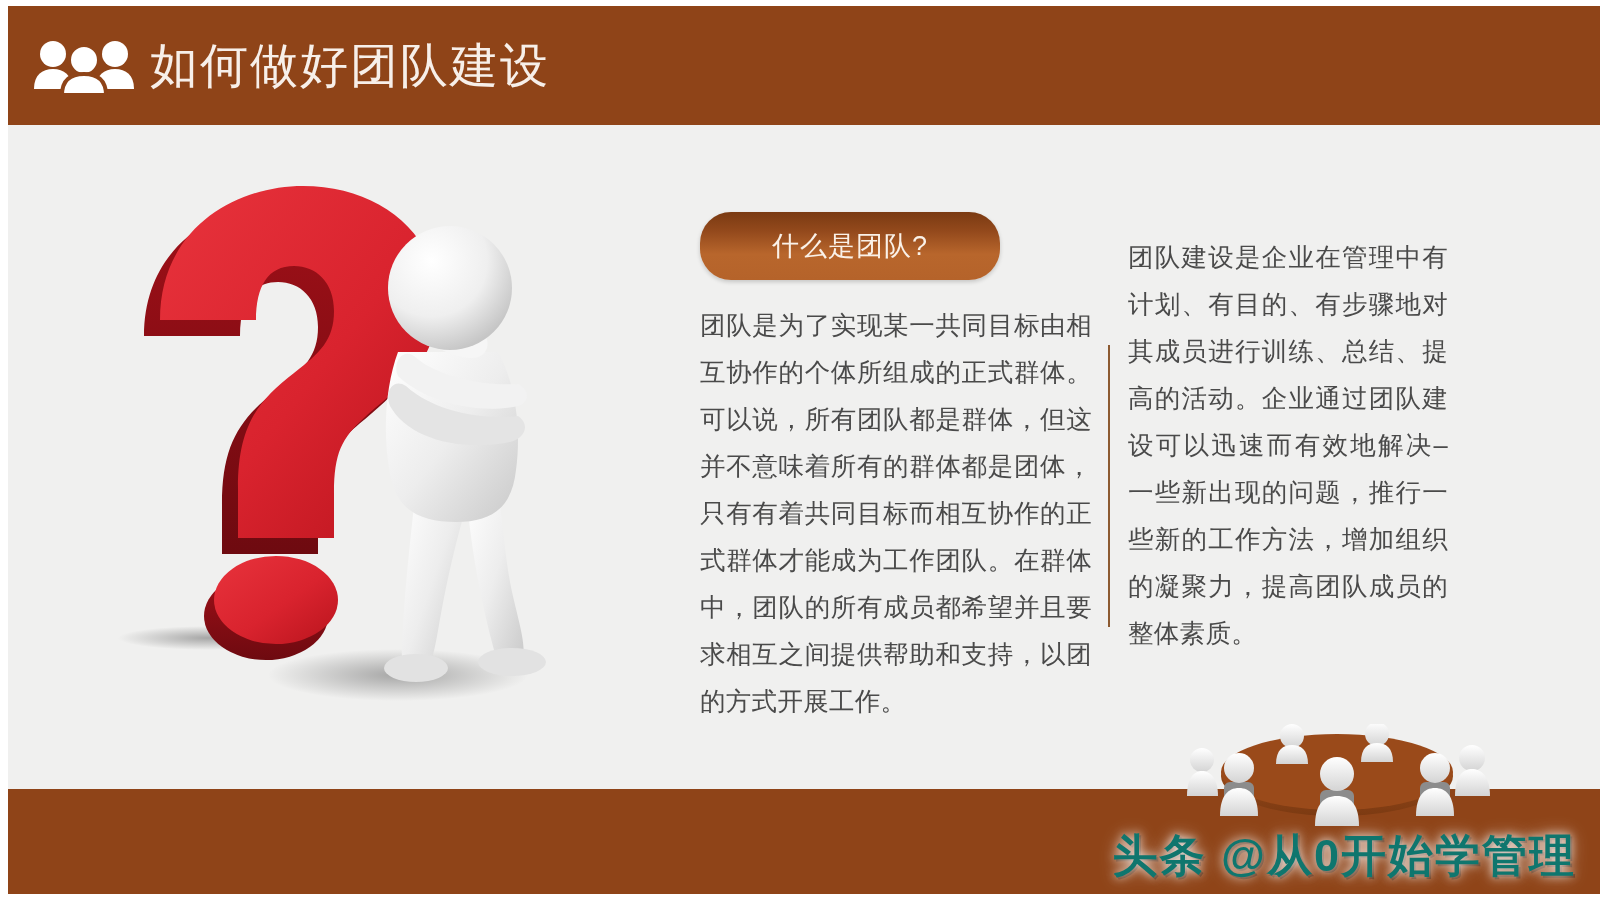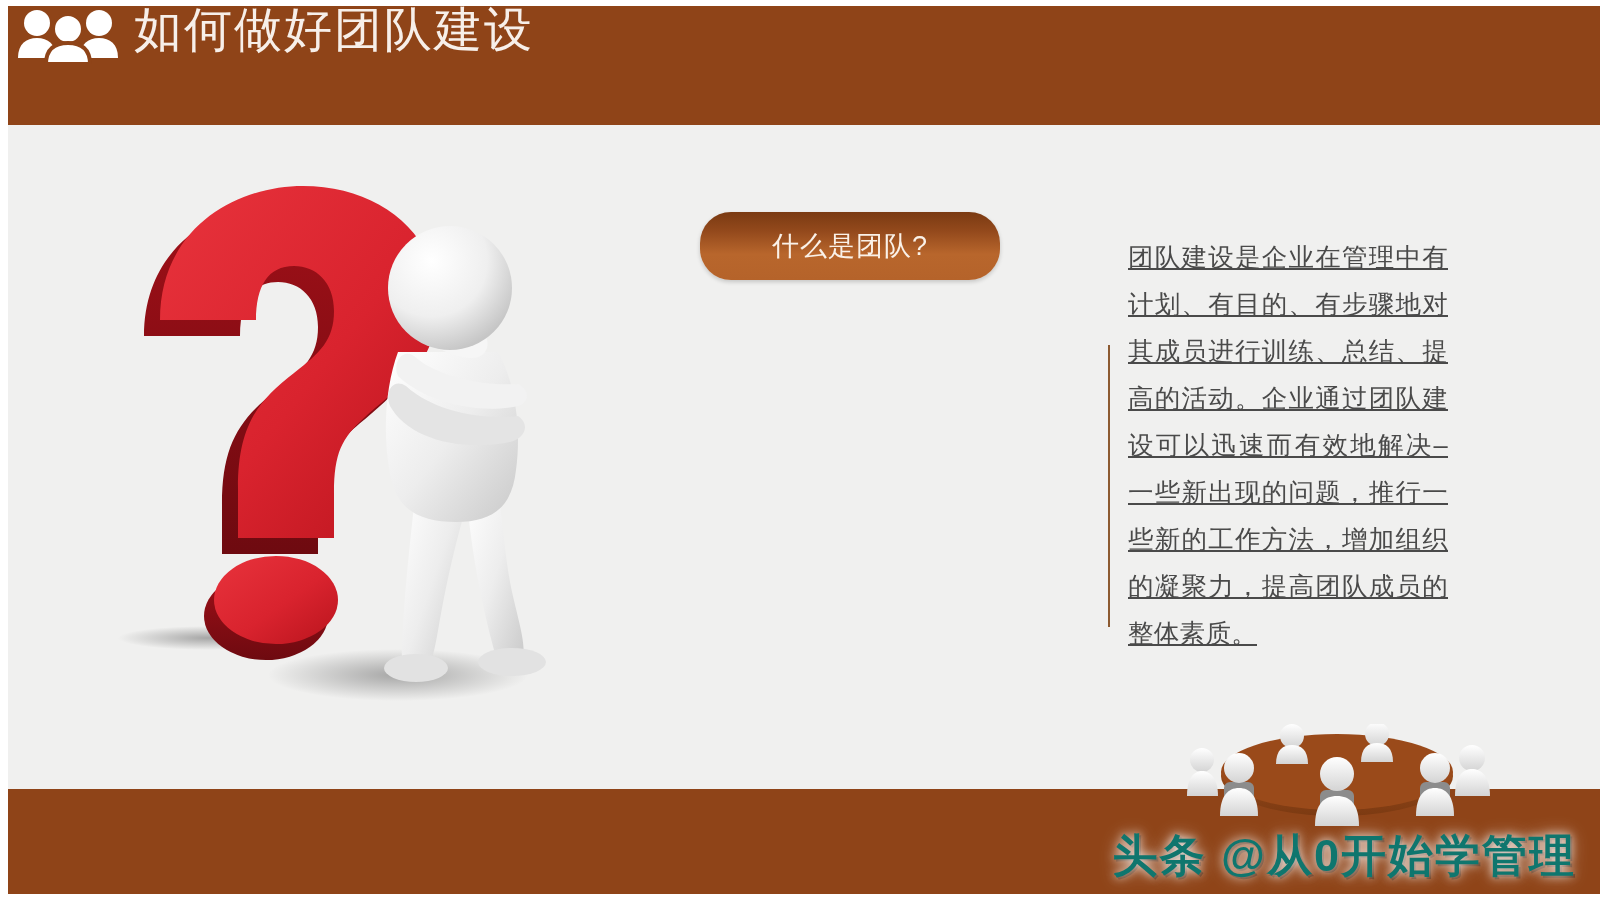--- a/index.html
+++ b/index.html
@@ -20,21 +20,22 @@
 
   
   .header-bar {
     position: absolute;
     left: 8px;
     top: 6px;
     width: 1592px;
     height: 119px;
     background: #8F4418;
     display: flex;
-    padding-left: 8px;
+    align-items: center;
+    padding-left: 24px;
     box-sizing: border-box;
   }
   .header-icon {
     width: 104px;
     height: 58px;
     flex: 0 0 auto;
     display: block;
     margin-right: 14px;
   }
   .header-title {
@@ -93,21 +94,21 @@
   .paragraph {
     margin-top: 22px;
     color: #4A4A4A;
     font-size: 25.5px;
     line-height: 47px;
     text-align: justify;
     text-justify: inter-ideograph;
     letter-spacing: 0.3px;
   }
   .para-left  { width: 392px; }
-  .para-right { width: 320px; text-decoration: underline; }
+  .para-right { width: 320px; }
 
   
   .col-divider {
     position: absolute;
     left: 1100px;
     top: 220px;
     width: 2px;
     height: 282px;
     background: #8C5A31;
   }
@@ -232,20 +233,21 @@
           <path d="M330 158 C346 148 372 150 386 164 C394 174 388 188 374 188
                    C356 188 338 178 330 170 Z" fill="#F6F6F6"></path>
 
           <circle cx="352" cy="118" r="62" fill="url(#headGrad)"></circle>
         </g>
       </svg>
     </div>
 
     <div class="col col-left">
       <div class="pill pill-left">什么是团队?</div>
+      <div class="paragraph para-left">团队是为了实现某一共同目标由相互协作的个体所组成的正式群体。可以说，所有团队都是群体，但这并不意味着所有的群体都是团体，只有有着共同目标而相互协作的正式群体才能成为工作团队。在群体中，团队的所有成员都希望并且要求相互之间提供帮助和支持，以团的方式开展工作。</div>
     </div>
 
     <div class="col-divider"></div>
 
     <div class="col col-right">
       <div class="paragraph para-right">团队建设是企业在管理中有计划、有目的、有步骤地对其成员进行训练、总结、提高的活动。企业通过团队建设可以迅速而有效地解决–一些新出现的问题，推行一些新的工作方法，增加组织的凝聚力，提高团队成员的整体素质。</div>
     </div>
 
   </div>
 

